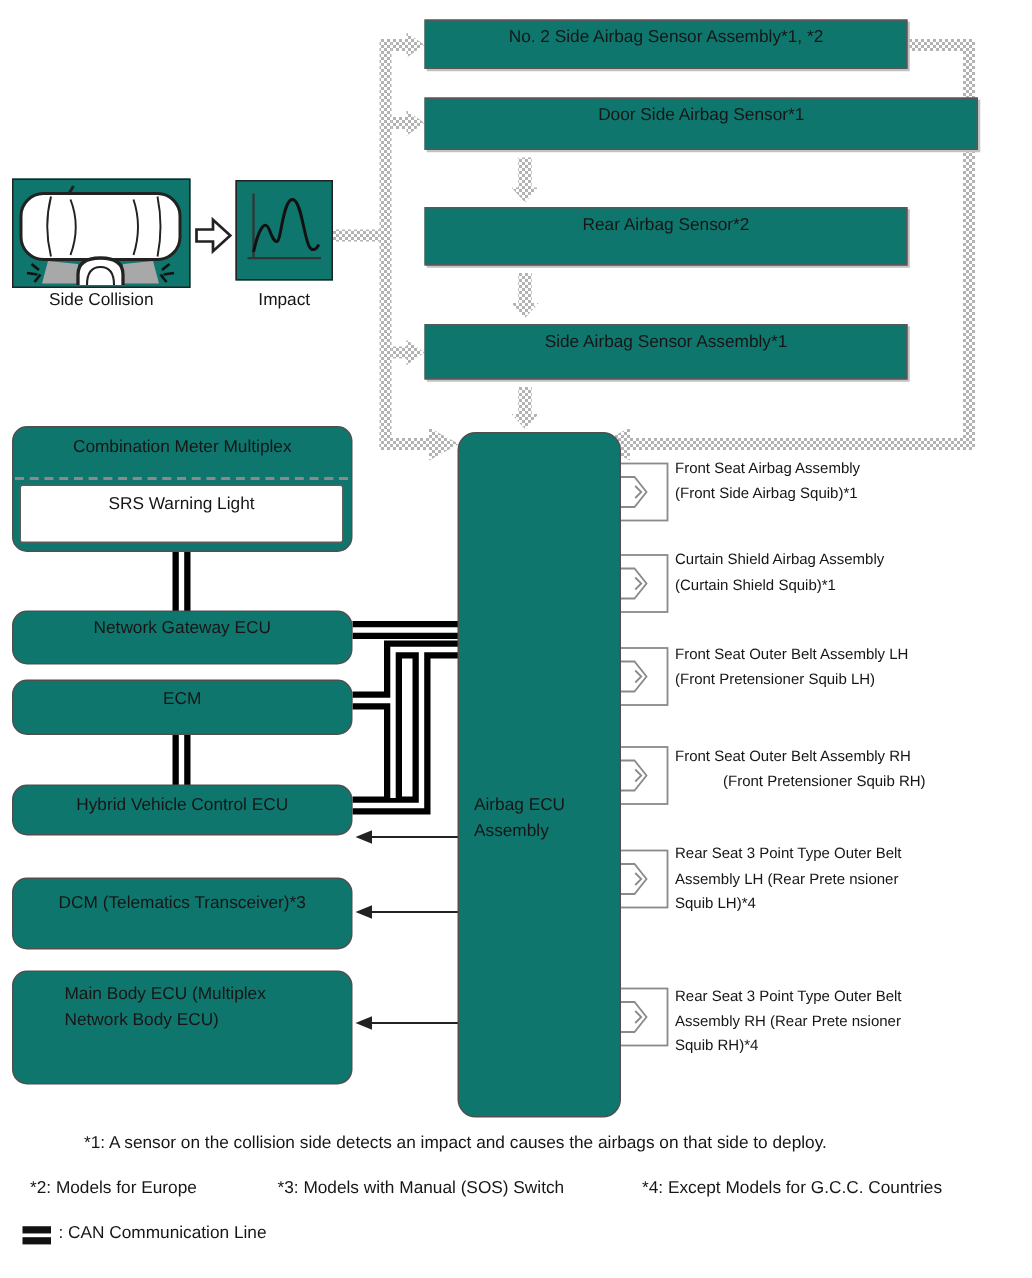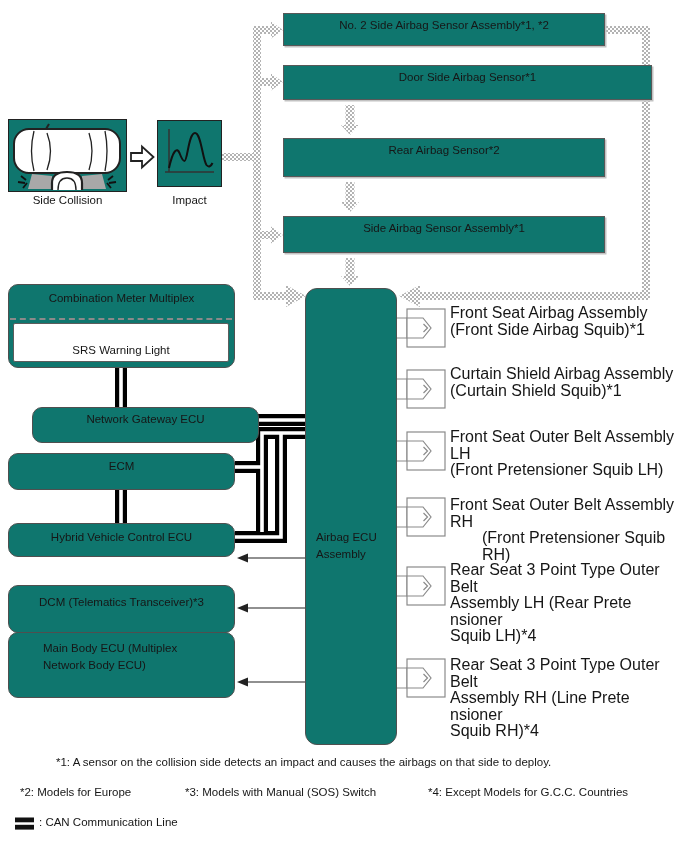--- a/index.html
+++ b/index.html
@@ -7,26 +7,26 @@
           font-family:"Liberation Sans",sans-serif;color:#161616;overflow:hidden;}
   #linework{position:absolute;left:0;top:0;z-index:1;}
   .box{position:absolute;background:#0f766e;box-sizing:border-box;z-index:2;font-size:11.5px;line-height:14px;}
   .sensor-box{border:1.5px solid #585858;box-shadow:1.5px 1.5px 0 #c2c2c2;text-align:center;padding-top:4px;}
   .round{border:1.5px solid #4f4f4f;border-radius:10px;}
   .ctr{text-align:center;}
   .cap{position:absolute;z-index:2;font-size:11.5px;text-align:center;}
   .pic{border:1.5px solid #222;}
   .cm-divider{position:absolute;left:10px;top:318px;width:222px;border-top:2px dashed #8a8a8a;z-index:3;}
   .inner-box{position:absolute;border:1.2px solid #5c5c5c;border-radius:2px;background:#fff;z-index:3;
-             font-size:11.5px;text-align:center;padding-top:20px;box-sizing:border-box;}
-  .squib-label{position:absolute;left:450px;width:232px;z-index:2;font-size:16px;line-height:16.5px;}
+             font-size:11.5px;text-align:center;padding-top:6px;box-sizing:border-box;}
+  .squib-label{position:absolute;left:450px;width:232px;z-index:2;font-size:10px;line-height:16.5px;}
   .note{position:absolute;z-index:2;font-size:11.5px;white-space:nowrap;}
   .airbag-label{position:absolute;left:10px;top:240px;font-size:11.5px;line-height:17px;}
   .mb-text{text-align:left;padding:7px 0 0 34px;line-height:17px;}
-  .pt4{padding-top:4px;margin-left:24px;}.pt5{padding-top:5px;}.pt6{padding-top:6px;}.pt9{padding-top:9px;}
+  .pt4{padding-top:4px;}.pt5{padding-top:5px;}.pt6{padding-top:6px;}.pt9{padding-top:9px;}
 </style>
 </head>
 <body>
 
 <div id="canvas">
 
   <svg id="linework" width="688" height="852" viewBox="0 0 688 852">
     <defs>
       <pattern id="chk" width="4" height="4" patternUnits="userSpaceOnUse">
         <rect width="4" height="4" fill="#ffffff"></rect>
@@ -191,26 +191,26 @@
   </div>
   <div class="box round ctr pt5" style="left:8px;top:453px;width:227px;height:37px;">
     <span>ECM</span>
   </div>
   <div class="box round ctr pt6" style="left:8px;top:523px;width:227px;height:34px;">
     <span>Hybrid Vehicle Control ECU</span>
   </div>
   <div class="box round ctr pt9" style="left:8px;top:585px;width:227px;height:48px;">
     <span>DCM (Telematics Transceiver)*3</span>
   </div>
-  <div class="box round mb-text" style="left:8px;top:632px;width:227px;height:66px;">
+  <div class="box round mb-text" style="left:8px;top:647px;width:227px;height:76px;">
     <span style="display:block;">Main Body ECU (Multiplex</span>
     <span style="display:block;">Network Body ECU)</span>
   </div>
 
-  <div class="box round" style="left:305px;top:288px;width:92px;height:457px;border-radius:12px;">
+  <div class="box round" style="left:305px;top:288px;width:109px;height:457px;border-radius:12px;">
     <div class="airbag-label">
       <span style="display:block;">Airbag ECU</span>
       <span style="display:block;">Assembly</span>
     </div>
   </div>
 
   <div class="squib-label" style="top:305px;">
     <span style="display:block;">Front Seat Airbag Assembly</span>
     <span style="display:block;">(Front Side Airbag Squib)*1</span>
   </div>
@@ -226,21 +226,21 @@
     <span style="display:block;">Front Seat Outer Belt Assembly RH</span>
     <span style="display:block;margin-left:32px;">(Front Pretensioner Squib RH)</span>
   </div>
   <div class="squib-label" style="top:562px;">
     <span style="display:block;">Rear Seat 3 Point Type Outer Belt</span>
     <span style="display:block;">Assembly LH (Rear Prete nsioner</span>
     <span style="display:block;">Squib LH)*4</span>
   </div>
   <div class="squib-label" style="top:657px;">
     <span style="display:block;">Rear Seat 3 Point Type Outer Belt</span>
-    <span style="display:block;">Assembly RH (Line Prete nsioner</span>
+    <span style="display:block;">Assembly RH (Rear Prete nsioner</span>
     <span style="display:block;">Squib RH)*4</span>
   </div>
 
   <div class="note" style="left:20px;top:756px;margin-left:36px;">*1: A sensor on the collision side detects an impact and causes the airbags on that side to deploy.</div>
   <div class="note" style="left:20px;top:786px;">*2: Models for Europe</div>
   <div class="note" style="left:185px;top:786px;">*3: Models with Manual (SOS) Switch</div>
   <div class="note" style="left:428px;top:786px;">*4: Except Models for G.C.C. Countries</div>
   <div class="note" style="left:39px;top:816px;">: CAN Communication Line</div>
 
 </div>

